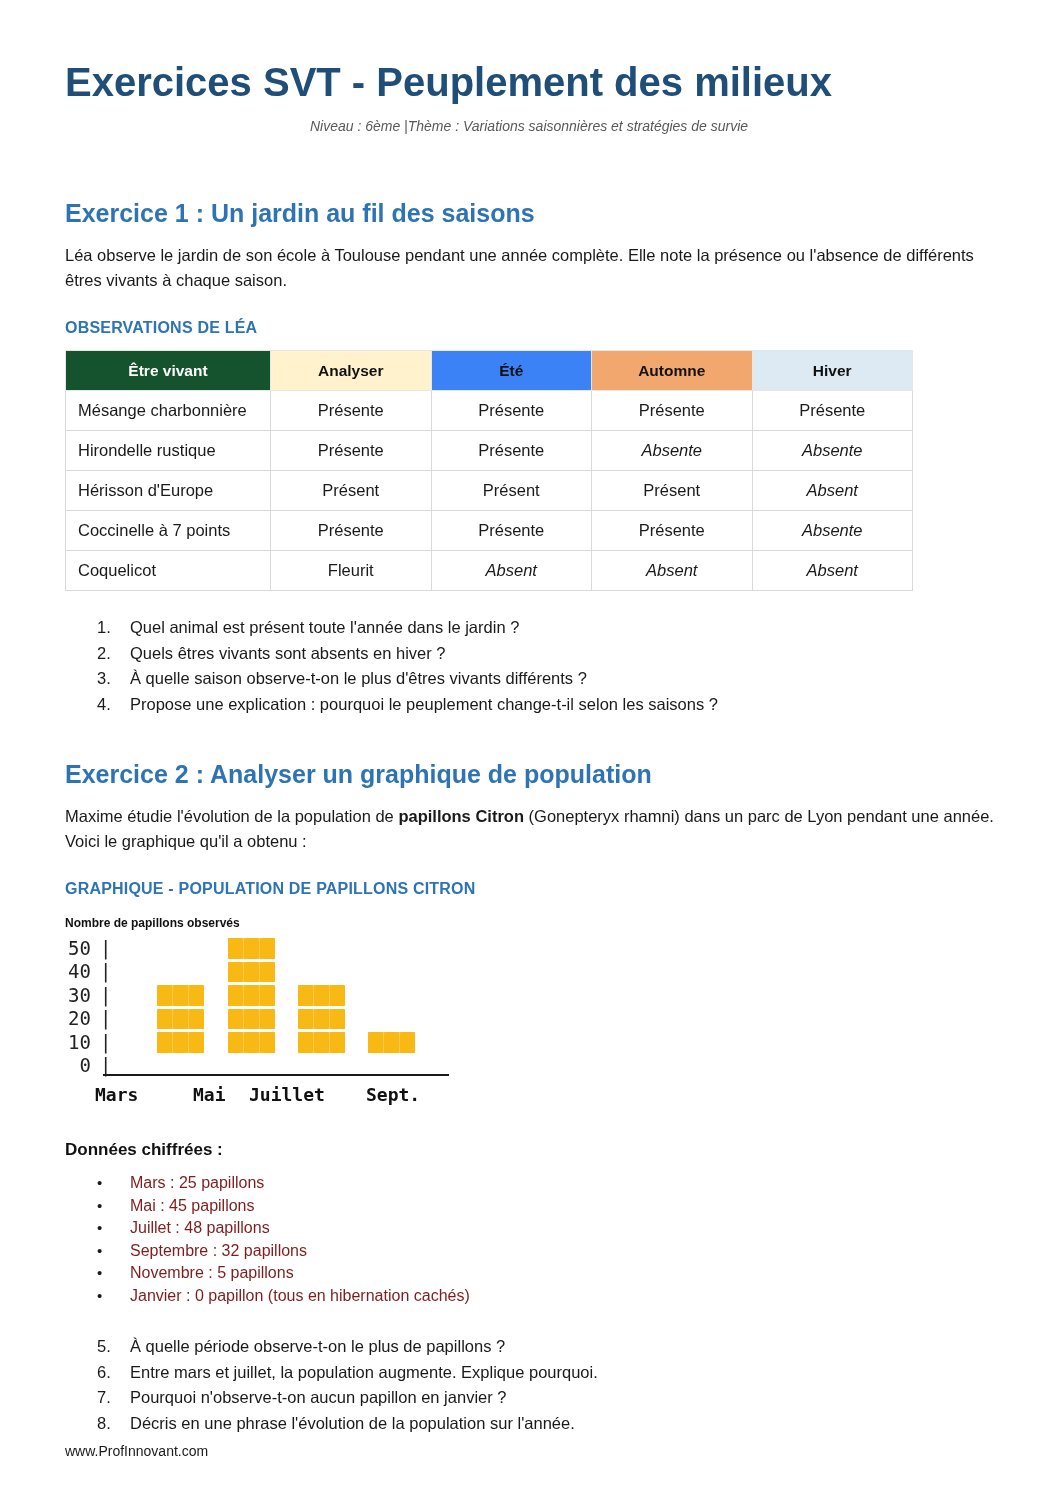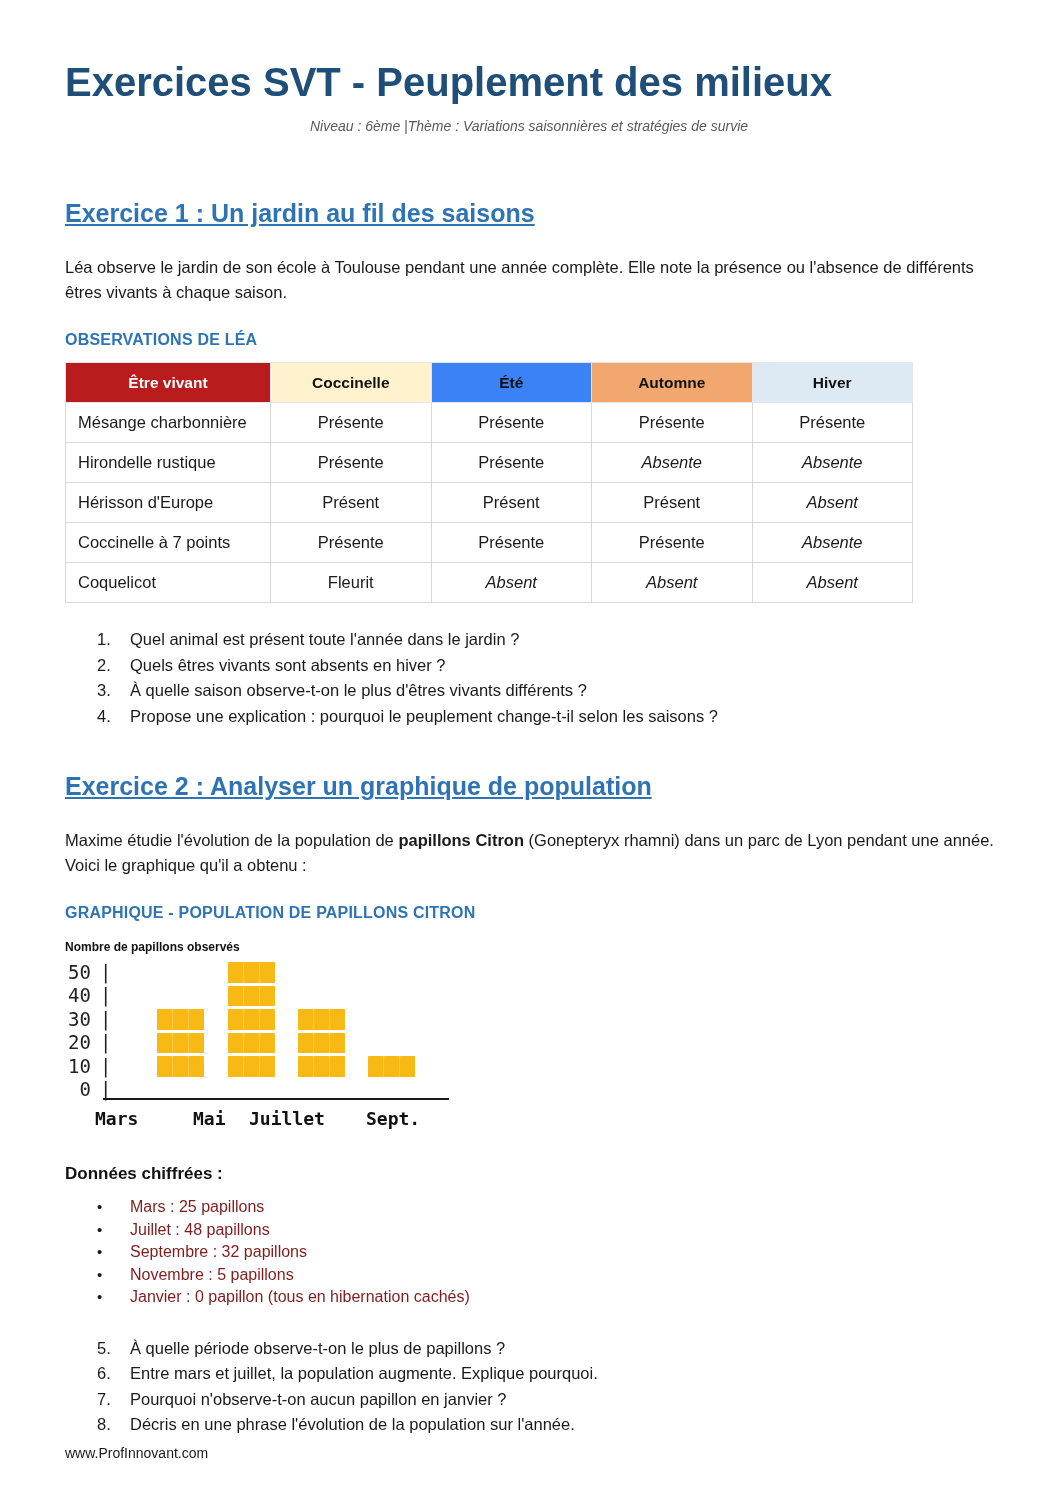--- a/index.html
+++ b/index.html
@@ -12,26 +12,26 @@
 
   h1.title {
     margin-top:58px; text-align:left;
     font-size:40px; font-weight:bold; color:#1F4E79; line-height:1.2;
   }
   .subtitle {
     margin-top:12px; text-align:center; font-style:italic;
     color:#595959; font-size:14px;
   }
   h2.ex-heading {
-    font-size:25px; font-weight:bold; color:#2E74B5; line-height:1.2;text-decoration:underline;
+    font-size:25px; font-weight:bold; color:#2E74B5; line-height:1.2;
   }
   h2.ex1 { margin-top:64px; }
   h2.ex2 { margin-top:42px; }
   p.body {
-    margin-top:27px; font-size:16.5px; line-height:25px; width:935px; color:#1a1a1a;
+    margin-top:15px; font-size:16.5px; line-height:25px; width:935px; color:#1a1a1a;
   }
   h3.sub-heading {
     margin-top:26px; font-size:16px; font-weight:bold; color:#2E74B5; letter-spacing:.2px;
   }
 
   
   table.obs {
     margin-top:13px; width:847px; border-collapse:collapse; table-layout:fixed;
   }
   table.obs col.c0 { width:205px; }
@@ -99,22 +99,22 @@
   <table class="obs">
     <colgroup>
       <col class="c0">
         <col class="cs">
         <col class="cs">
         <col class="cs">
         <col class="cs">
     </colgroup>
     <thead>
         <tr id="obs-head">
-          <th class="h0" style="background: #b91c1c;">Être vivant</th>
-          <th style="background: rgb(255, 242, 204);">Coccinelle</th>
+          <th class="h0" style="background: #14532d;">Être vivant</th>
+          <th style="background: rgb(255, 242, 204);">Analyser</th>
           <th style="background: #3b82f6;">Été</th>
           <th style="background: rgb(242, 167, 111);">Automne</th>
           <th style="background: rgb(222, 234, 243);">Hiver</th>
         </tr>
       </thead>
     <tbody id="obs-body">
         <tr>
           <td class="name">Mésange charbonnière</td>
           <td>Présente</td>
           <td>Présente</td>
@@ -276,20 +276,21 @@
   <div class="xlabels" id="xlabels">
       <span style="left: 30px;">Mars</span>
       <span style="left: 128px;">Mai</span>
       <span style="left: 184px;">Juillet</span>
       <span style="left: 301px;">Sept.</span>
     </div>
 
   <h4 class="data-heading">Données chiffrées :</h4>
   <ul class="bullets" id="bullet-list">
       <li>Mars : 25 papillons</li>
+      <li>Mai : 45 papillons</li>
       <li>Juillet : 48 papillons</li>
       <li>Septembre : 32 papillons</li>
       <li>Novembre : 5 papillons</li>
       <li>Janvier : 0 papillon (tous en hibernation cachés)</li>
     </ul>
 
   <ol class="questions q2" id="q2-list">
       <li>
         <span class="qnum">5.</span>
         <span>À quelle période observe-t-on le plus de papillons ?</span>

